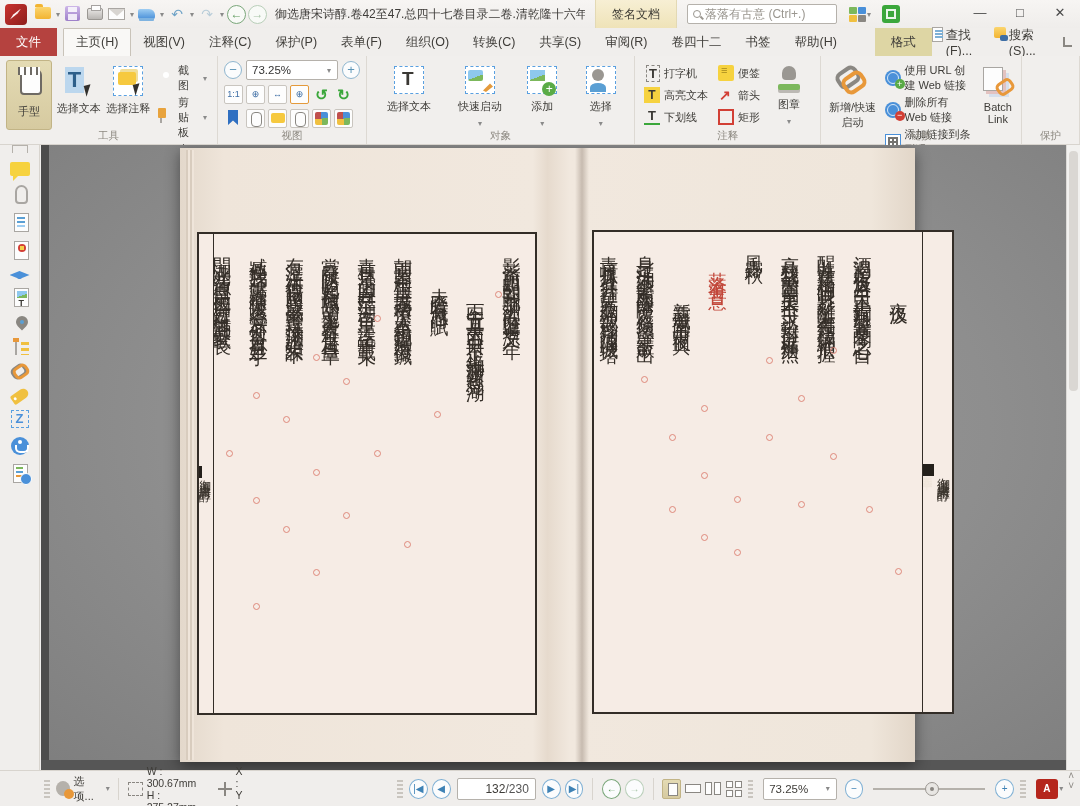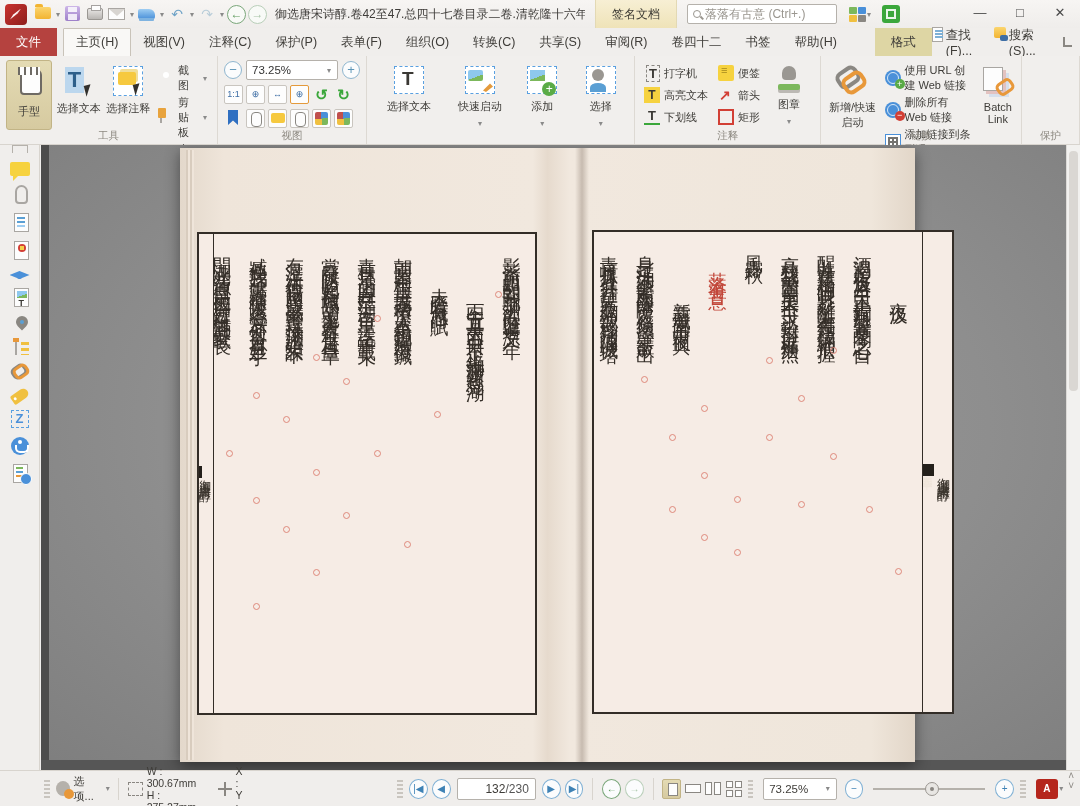--- a/index.html
+++ b/index.html
@@ -410,20 +410,21 @@
       <div class="bigbtn objbtn">
         <div class="obj-ico add"></div>
         <span>添加</span>
           <span class="caret">▾</span>
       </div>
       <div class="bigbtn objbtn">
         <div class="obj-ico sel2"></div>
         <span>选择</span>
           <span class="caret">▾</span>
       </div>
+      <div class="rgroup-label">对象</div>
     </div>
 
     <div class="rgroup noteicons" style="width:232px">
       <div class="smallstack">
         <div class="smallbtn">
           <span class="sicon tw"></span>
           <span>打字机</span>
         </div>
         <div class="smallbtn">
           <span class="sicon hl">T</span>

